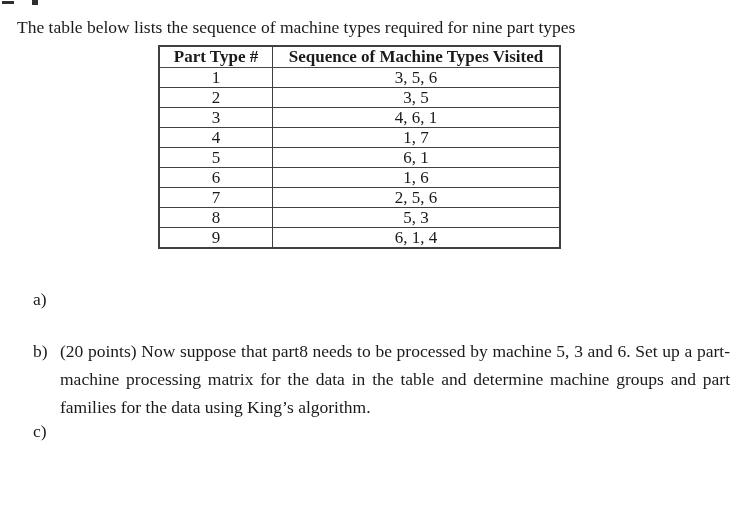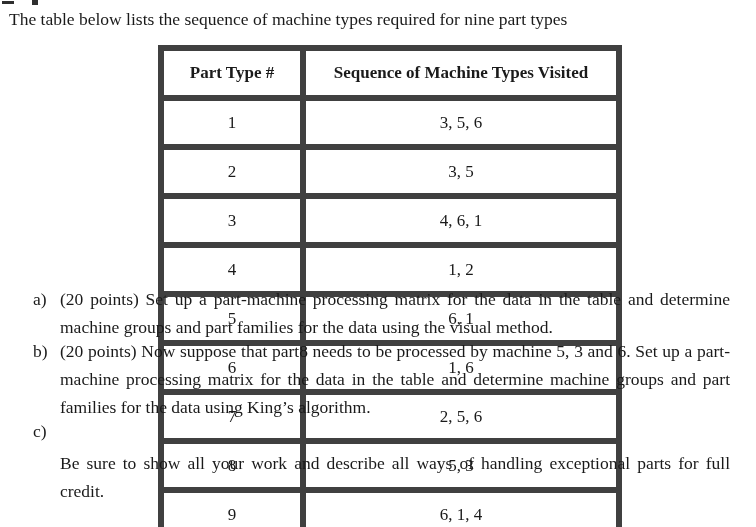--- a/index.html
+++ b/index.html
@@ -22,40 +22,40 @@
   }
   
   .artifact { position: absolute; background: #2e2e2e; }
   .artifact-1 { left: 2px;  top: 1px; width: 12px; height: 3px; }
   .artifact-2 { left: 32px; top: 0;   width: 6px;  height: 5px; }
 
   .intro {
     position: absolute;
     top: 1px;
     left: 5px;
-    margin: 4px;
+    margin: 12px;
     font-size: 17.5px;
     line-height: 28px;
     white-space: nowrap;
   }
 
   table.parts-table {
     position: absolute;
     top: 45px;
     left: 158px;
     border-collapse: collapse;
     table-layout: fixed;
     border: 2px solid #404040;
     font-size: 17px;
   }
   table.parts-table th,
   table.parts-table td {
-    border: 6px solid #404040;
+    border: 1px solid #404040;
     text-align: center;
-    padding: 12px;
+    padding: 0;
     overflow: hidden;
   }
   table.parts-table th {
     width: 112px;
     height: 20px;
     line-height: 20px;
     font-weight: bold;
     border-bottom: 1px solid #4a4a4a;
   }
   table.parts-table th.col-sequence { width: 286px; margin-left: 24px; }
@@ -120,21 +120,21 @@
       <tr>
         <td>2</td>
         <td>3, 5</td>
       </tr>
       <tr>
         <td>3</td>
         <td>4, 6, 1</td>
       </tr>
       <tr>
         <td>4</td>
-        <td>1, 2</td>
+        <td>1, 7</td>
       </tr>
       <tr>
         <td>5</td>
         <td>6, 1</td>
       </tr>
       <tr>
         <td>6</td>
         <td>1, 6</td>
       </tr>
       <tr>
@@ -147,27 +147,25 @@
       </tr>
       <tr>
         <td>9</td>
         <td>6, 1, 4</td>
       </tr>
     </tbody>
   </table>
 
   <div class="question q-a">
     <span class="q-label">a)</span>
-    <span class="q-text">(20 points) Set up a part-machine processing matrix for the data in the table and determine machine groups and part families for the data using the visual method.</span>
   </div>
 
   <div class="question q-b">
     <span class="q-label">b)</span>
     <span class="q-text">(20 points) Now suppose that part8 needs to be processed by machine 5, 3 and 6. Set up a part-machine processing matrix for the data in the table and determine machine groups and part families for the data using King’s algorithm.</span>
   </div>
 
   <div class="question q-c">
     <span class="q-label">c)</span>
   </div>
 
-  <p class="note">Be sure to show all your work and describe all ways of handling exceptional parts for full credit.</p>
 
 </div>
 
 </body></html>

